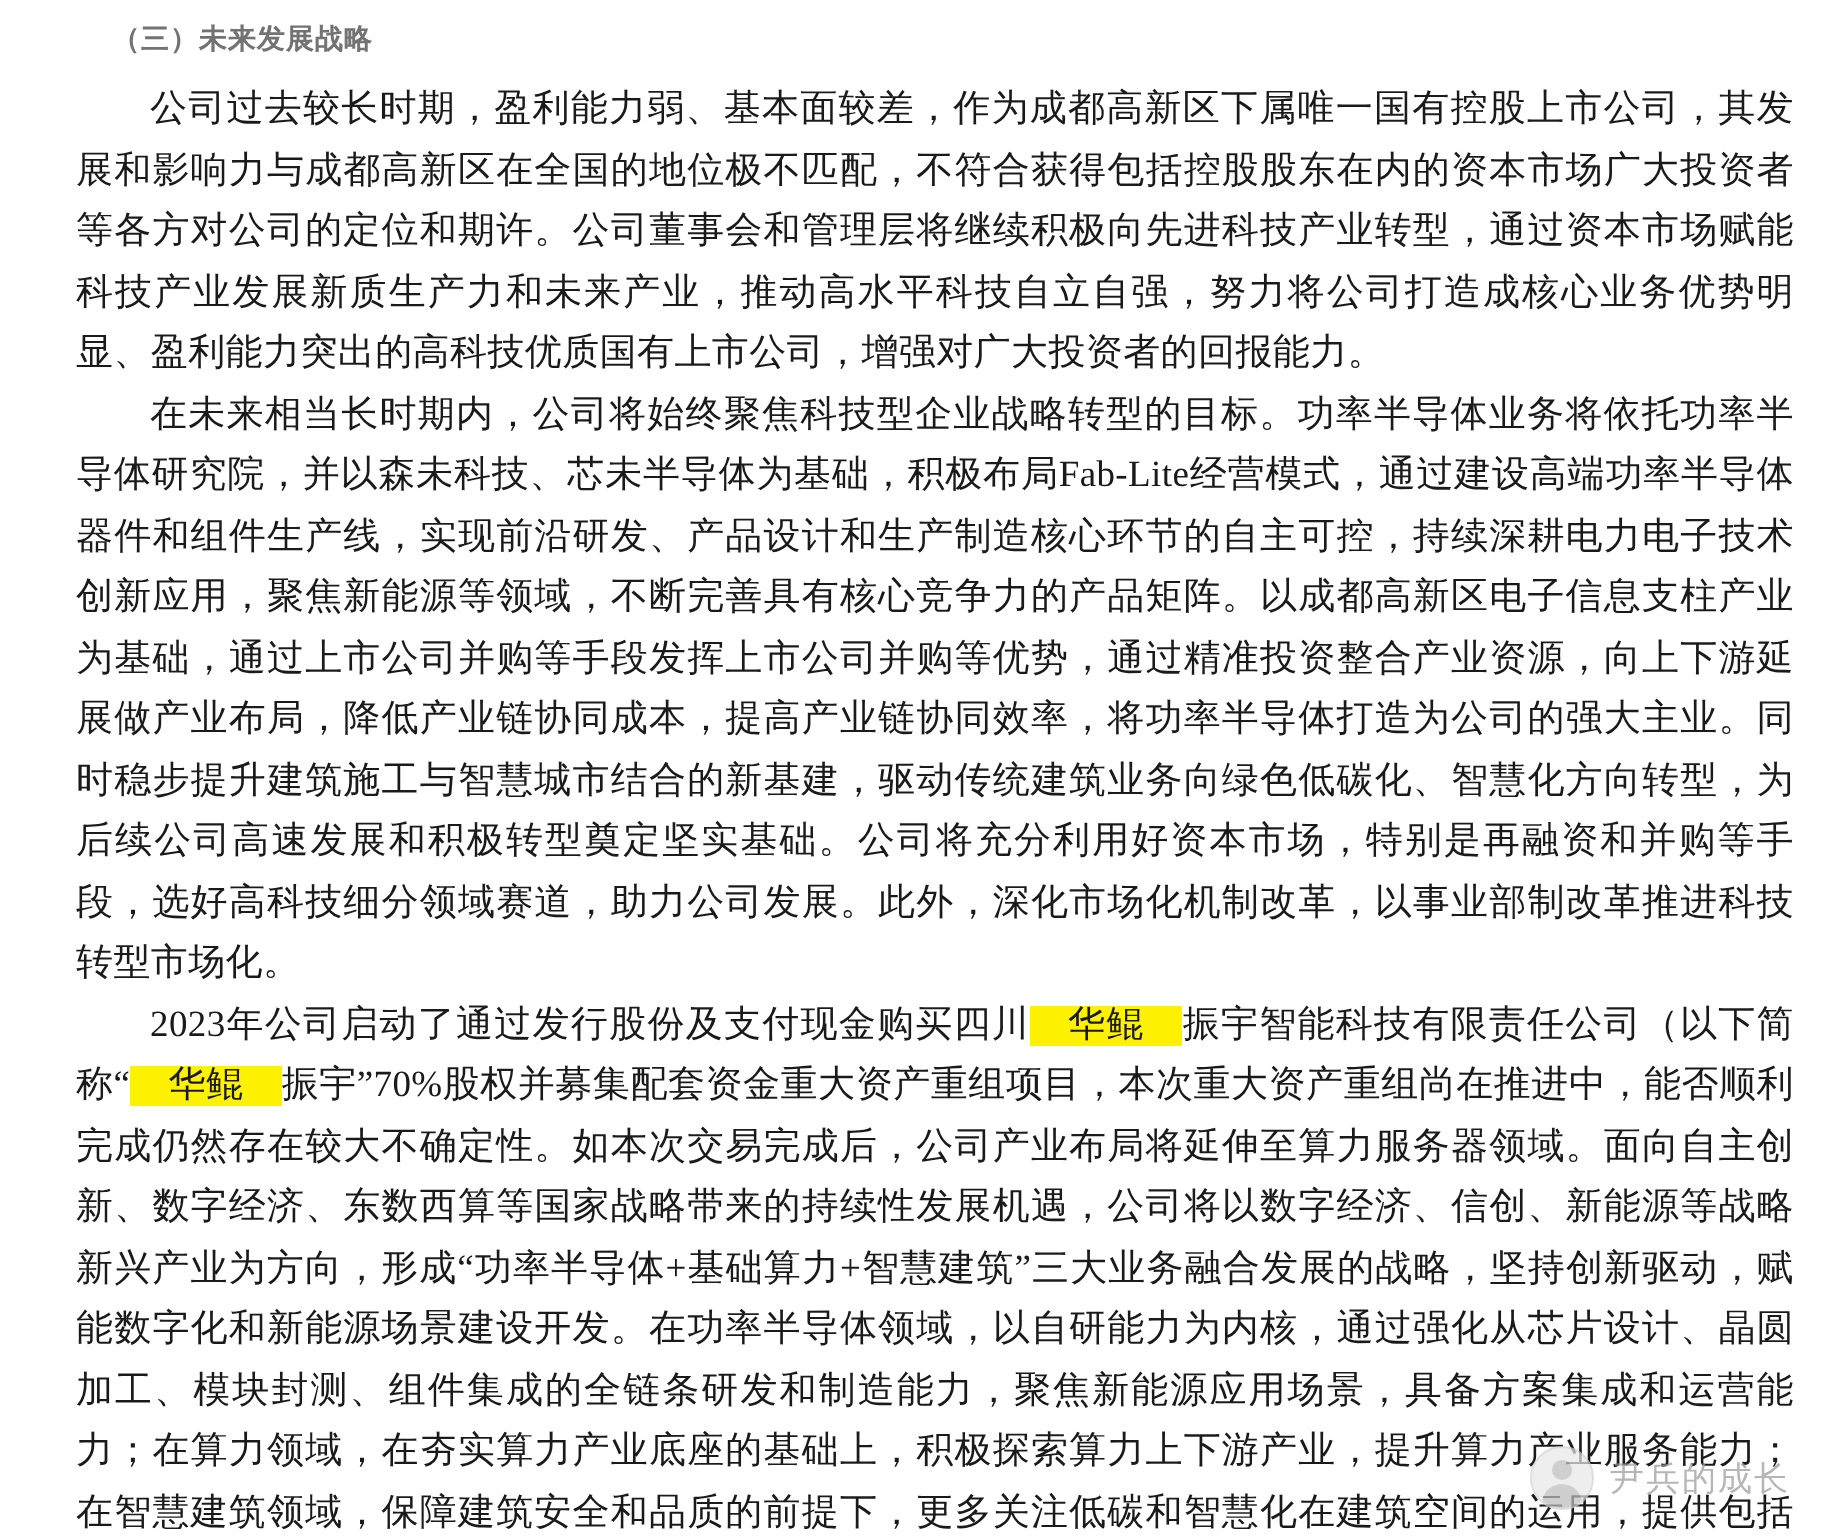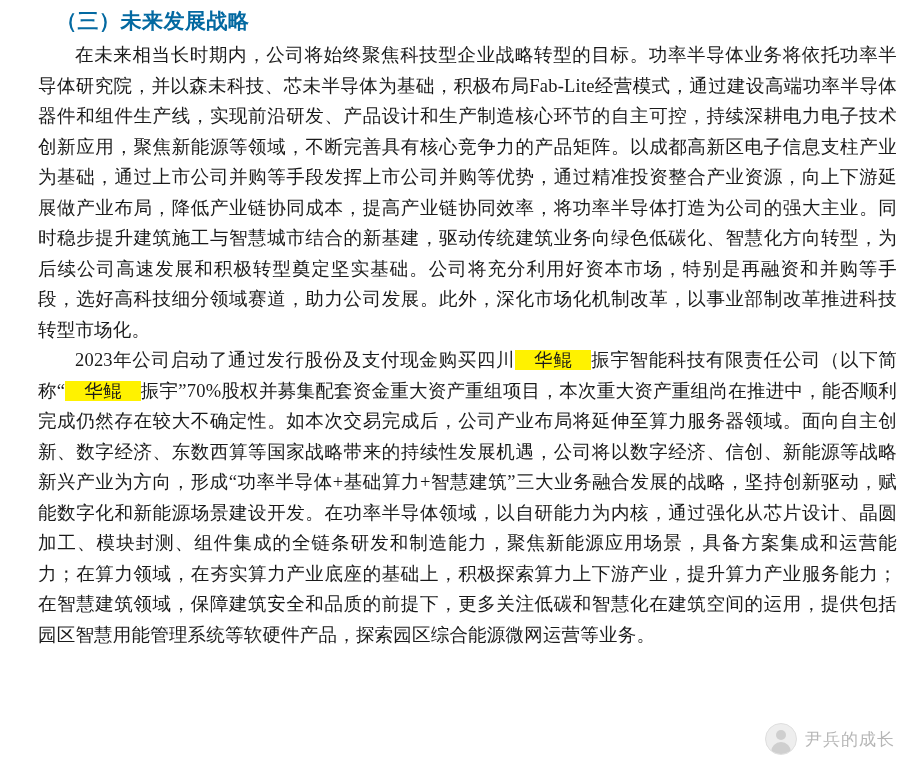--- a/index.html
+++ b/index.html
@@ -16,24 +16,24 @@
     position: relative;
   }
   .page {
     position: relative;
     width: 923px;
     height: 769px;
     box-sizing: border-box;
     padding: 6px 26px 0 38px;
   }
   .heading {
-    font-size: 21px;
+    font-size: 14px;
     line-height: 30px;
     font-weight: 700;
-    color: #0369a1;
+    color: #737373;
     margin: 0 0 4px 0;
     padding-left: 18px;
     letter-spacing: 0.5px;
   }
   p.para {
     font-size: 18.5px;
     line-height: 30.5px;
     margin: 0;
     text-align: justify;
     text-justify: inter-ideograph;
@@ -97,20 +97,21 @@
   }
 </style>
 </head>
 <body>
 
 <div class="page">
 
   <h1 class="heading">（三）未来发展战略</h1>
 
   <div>
+    <p class="para" id="p1">公司过去较长时期，盈利能力弱、基本面较差，作为成都高新区下属唯一国有控股上市公司，其发展和影响力与成都高新区在全国的地位极不匹配，不符合获得包括控股股东在内的资本市场广大投资者等各方对公司的定位和期许。公司董事会和管理层将继续积极向先进科技产业转型，通过资本市场赋能科技产业发展新质生产力和未来产业，推动高水平科技自立自强，努力将公司打造成核心业务优势明显、盈利能力突出的高科技优质国有上市公司，增强对广大投资者的回报能力。</p>
     <p class="para" id="p2">在未来相当长时期内，公司将始终聚焦科技型企业战略转型的目标。功率半导体业务将依托功率半导体研究院，并以森未科技、芯未半导体为基础，积极布局Fab-Lite经营模式，通过建设高端功率半导体器件和组件生产线，实现前沿研发、产品设计和生产制造核心环节的自主可控，持续深耕电力电子技术创新应用，聚焦新能源等领域，不断完善具有核心竞争力的产品矩阵。以成都高新区电子信息支柱产业为基础，通过上市公司并购等手段发挥上市公司并购等优势，通过精准投资整合产业资源，向上下游延展做产业布局，降低产业链协同成本，提高产业链协同效率，将功率半导体打造为公司的强大主业。同时稳步提升建筑施工与智慧城市结合的新基建，驱动传统建筑业务向绿色低碳化、智慧化方向转型，为后续公司高速发展和积极转型奠定坚实基础。公司将充分利用好资本市场，特别是再融资和并购等手段，选好高科技细分领域赛道，助力公司发展。此外，深化市场化机制改革，以事业部制改革推进科技转型市场化。</p>
     <p class="para" id="p3">2023年公司启动了通过发行股份及支付现金购买四川<span class="hl">华鲲</span>振宇智能科技有限责任公司（以下简称“<span class="hl">华鲲</span>振宇”70%股权并募集配套资金重大资产重组项目，本次重大资产重组尚在推进中，能否顺利完成仍然存在较大不确定性。如本次交易完成后，公司产业布局将延伸至算力服务器领域。面向自主创新、数字经济、东数西算等国家战略带来的持续性发展机遇，公司将以数字经济、信创、新能源等战略新兴产业为方向，形成“功率半导体+基础算力+智慧建筑”三大业务融合发展的战略，坚持创新驱动，赋能数字化和新能源场景建设开发。在功率半导体领域，以自研能力为内核，通过强化从芯片设计、晶圆加工、模块封测、组件集成的全链条研发和制造能力，聚焦新能源应用场景，具备方案集成和运营能力；在算力领域，在夯实算力产业底座的基础上，积极探索算力上下游产业，提升算力产业服务能力；在智慧建筑领域，保障建筑安全和品质的前提下，更多关注低碳和智慧化在建筑空间的运用，提供包括园区智慧用能管理系统等软硬件产品，探索园区综合能源微网运营等业务。</p>
 
   </div>
 
   <div class="watermark">
     <div class="wm-avatar"></div>
     <div class="wm-text">尹兵的成长</div>
   </div>
 

